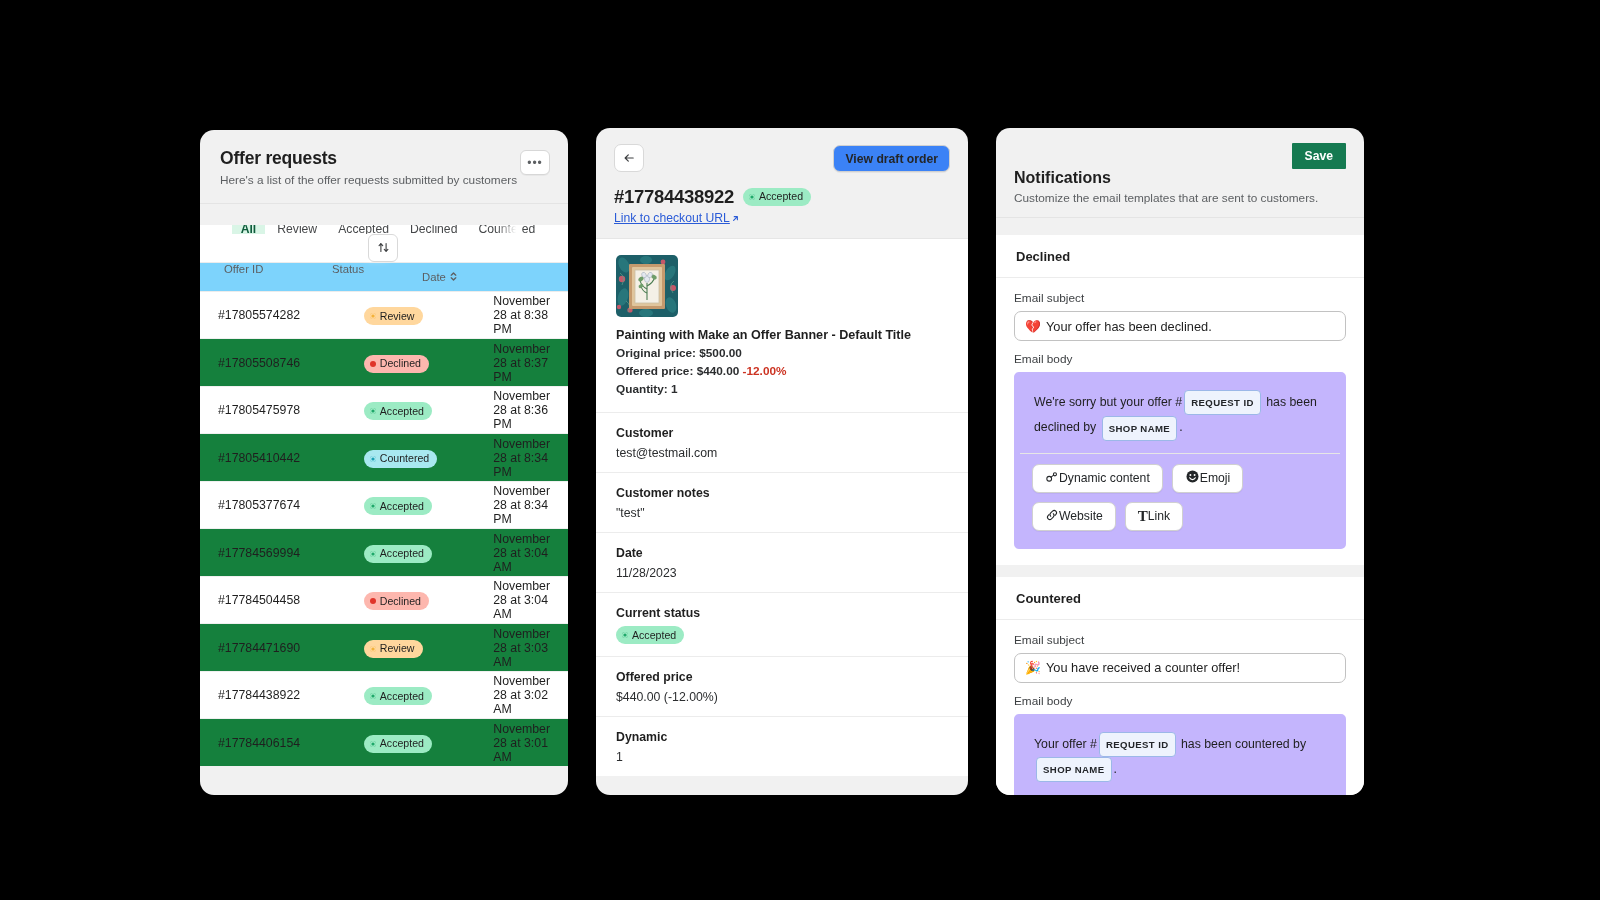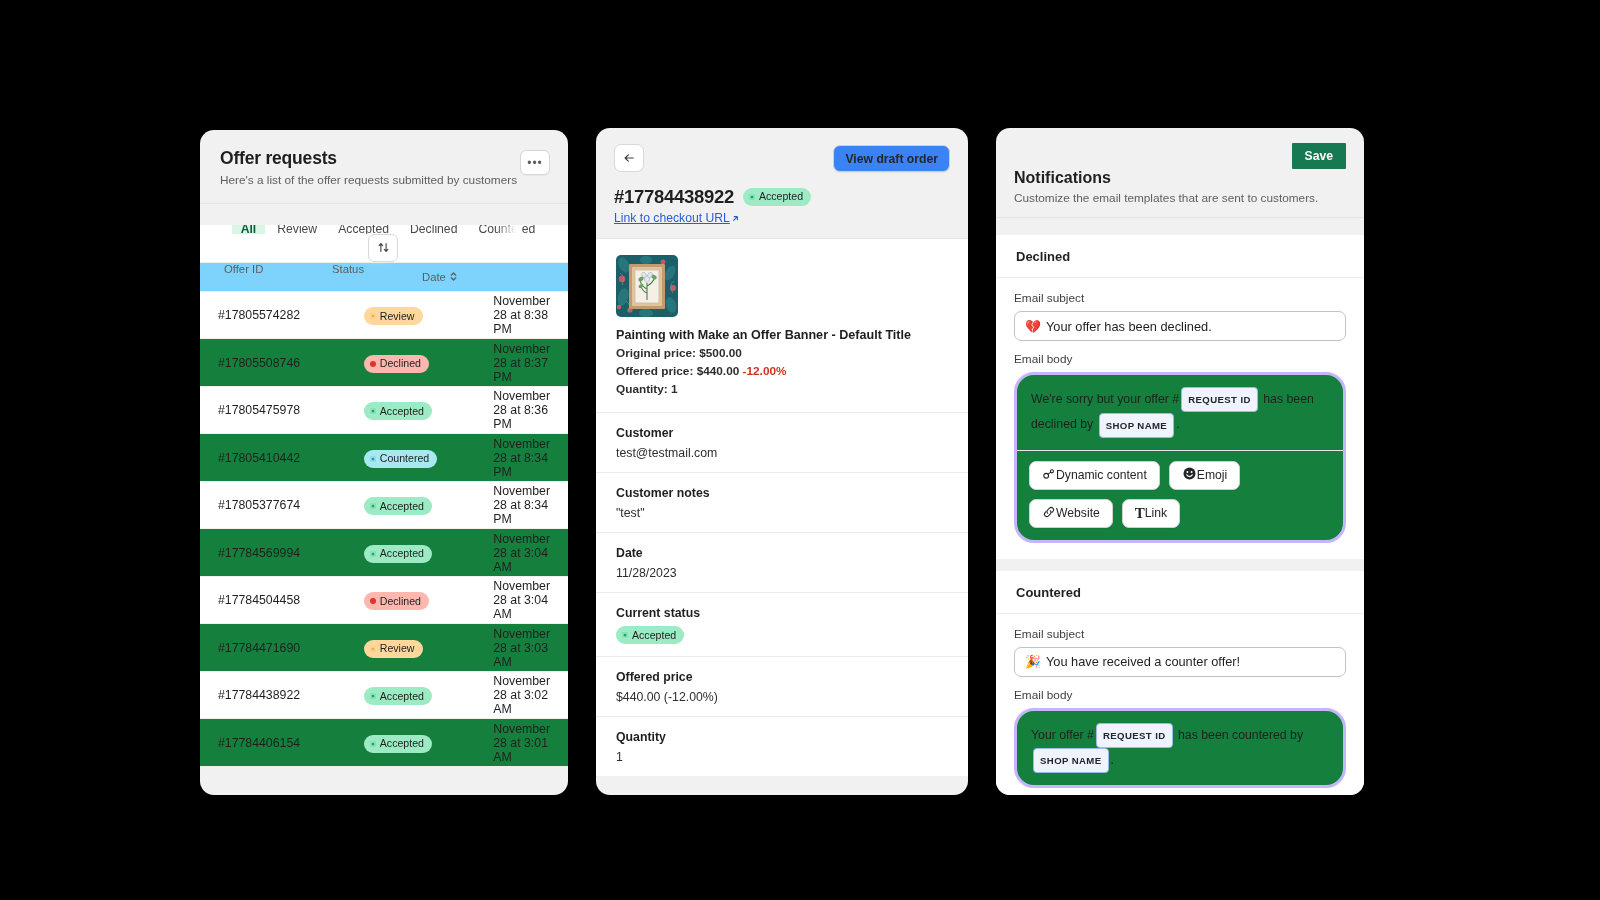--- a/index.html
+++ b/index.html
@@ -130,21 +130,21 @@
   .sect { background:#fff; }
   .sect-title { padding:14px 20px 13px 20px; font-size:13px; font-weight:700; color:#1f1f1f;
                 border-bottom:1px solid #ececec; }
   .sect-body { padding:13px 18px 16px 18px; }
   .lab { font-size:11.8px; color:#3c3f42; margin-bottom:6px; }
   .txtinput {
     border:1px solid #c2c2c2; border-radius:7px; background:#fff;
     height:30px; display:flex; align-items:center; padding:0 10px;
     font-size:12.8px; color:#1f1f1f; gap:5px;
   }
-  .bodybox { border:3px solid #c4b5fd; border-radius:20px; background:#15803d; overflow:hidden; margin-top:2px; }
+  .bodybox { border:6px solid #c4b5fd; border-radius:5px; background:#c4b5fd; overflow:hidden; margin-top:2px; }
   .bodytext { padding:12px 14px 12px 14px; font-size:12.3px; color:#1f1f1f; line-height:2.0; }
   .token {
     display:inline-block; border:1px solid #9cb8e8; background:#eef3fd; border-radius:4px;
     padding:2px 6px; font-size:9.6px; font-weight:700; letter-spacing:.4px; color:#23262a;
     vertical-align:middle; margin:0 2px;
   }
   .toolbar { border-top:1px solid #e6e6e6; padding:10px 12px 12px 12px; display:flex; flex-wrap:wrap; gap:9px; }
   .tool {
     border:1px solid #d0d0d0; border-radius:7px; background:#fff; height:29px;
     display:inline-flex; align-items:center; gap:0; padding:0 12px;
@@ -379,21 +379,21 @@
             <div class="f-value"><span class="badge accepted">
                 <span class="dot"></span>
                 <span>Accepted</span>
               </span></div>
           </div>
           <div class="field">
             <div class="f-label">Offered price</div>
             <div class="f-value">$440.00 (-12.00%)</div>
           </div>
           <div class="field">
-            <div class="f-label">Quantity</div>
+            <div class="f-label">Dynamic</div>
             <div class="f-value">1</div>
           </div>
         </div>
     </div>
   </div>
 
   <div class="panel" id="panel-notify">
     <div class="p3-head">
       <div class="save-btn">Save</div>
       <div class="p3-title">Notifications</div>

